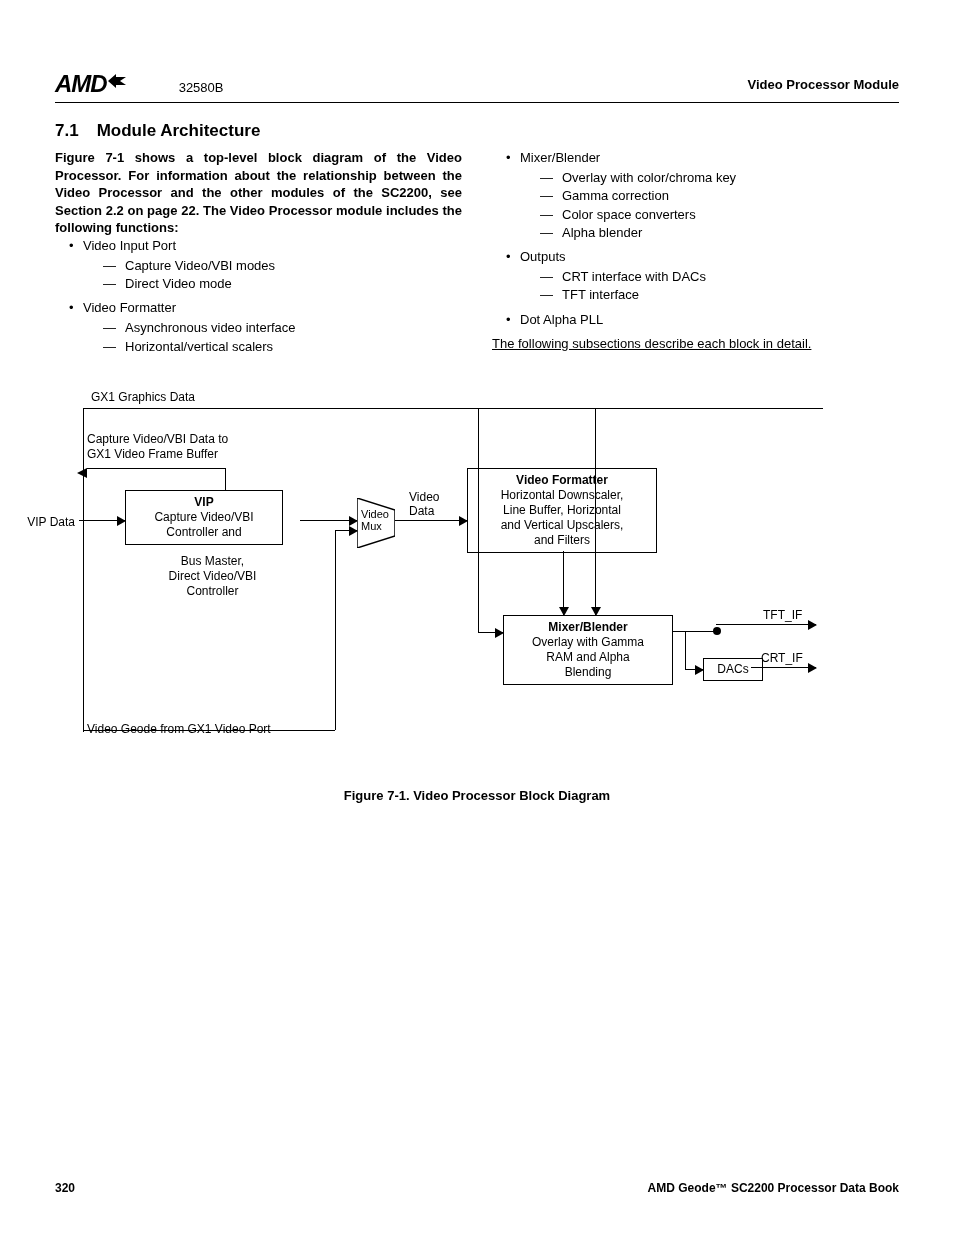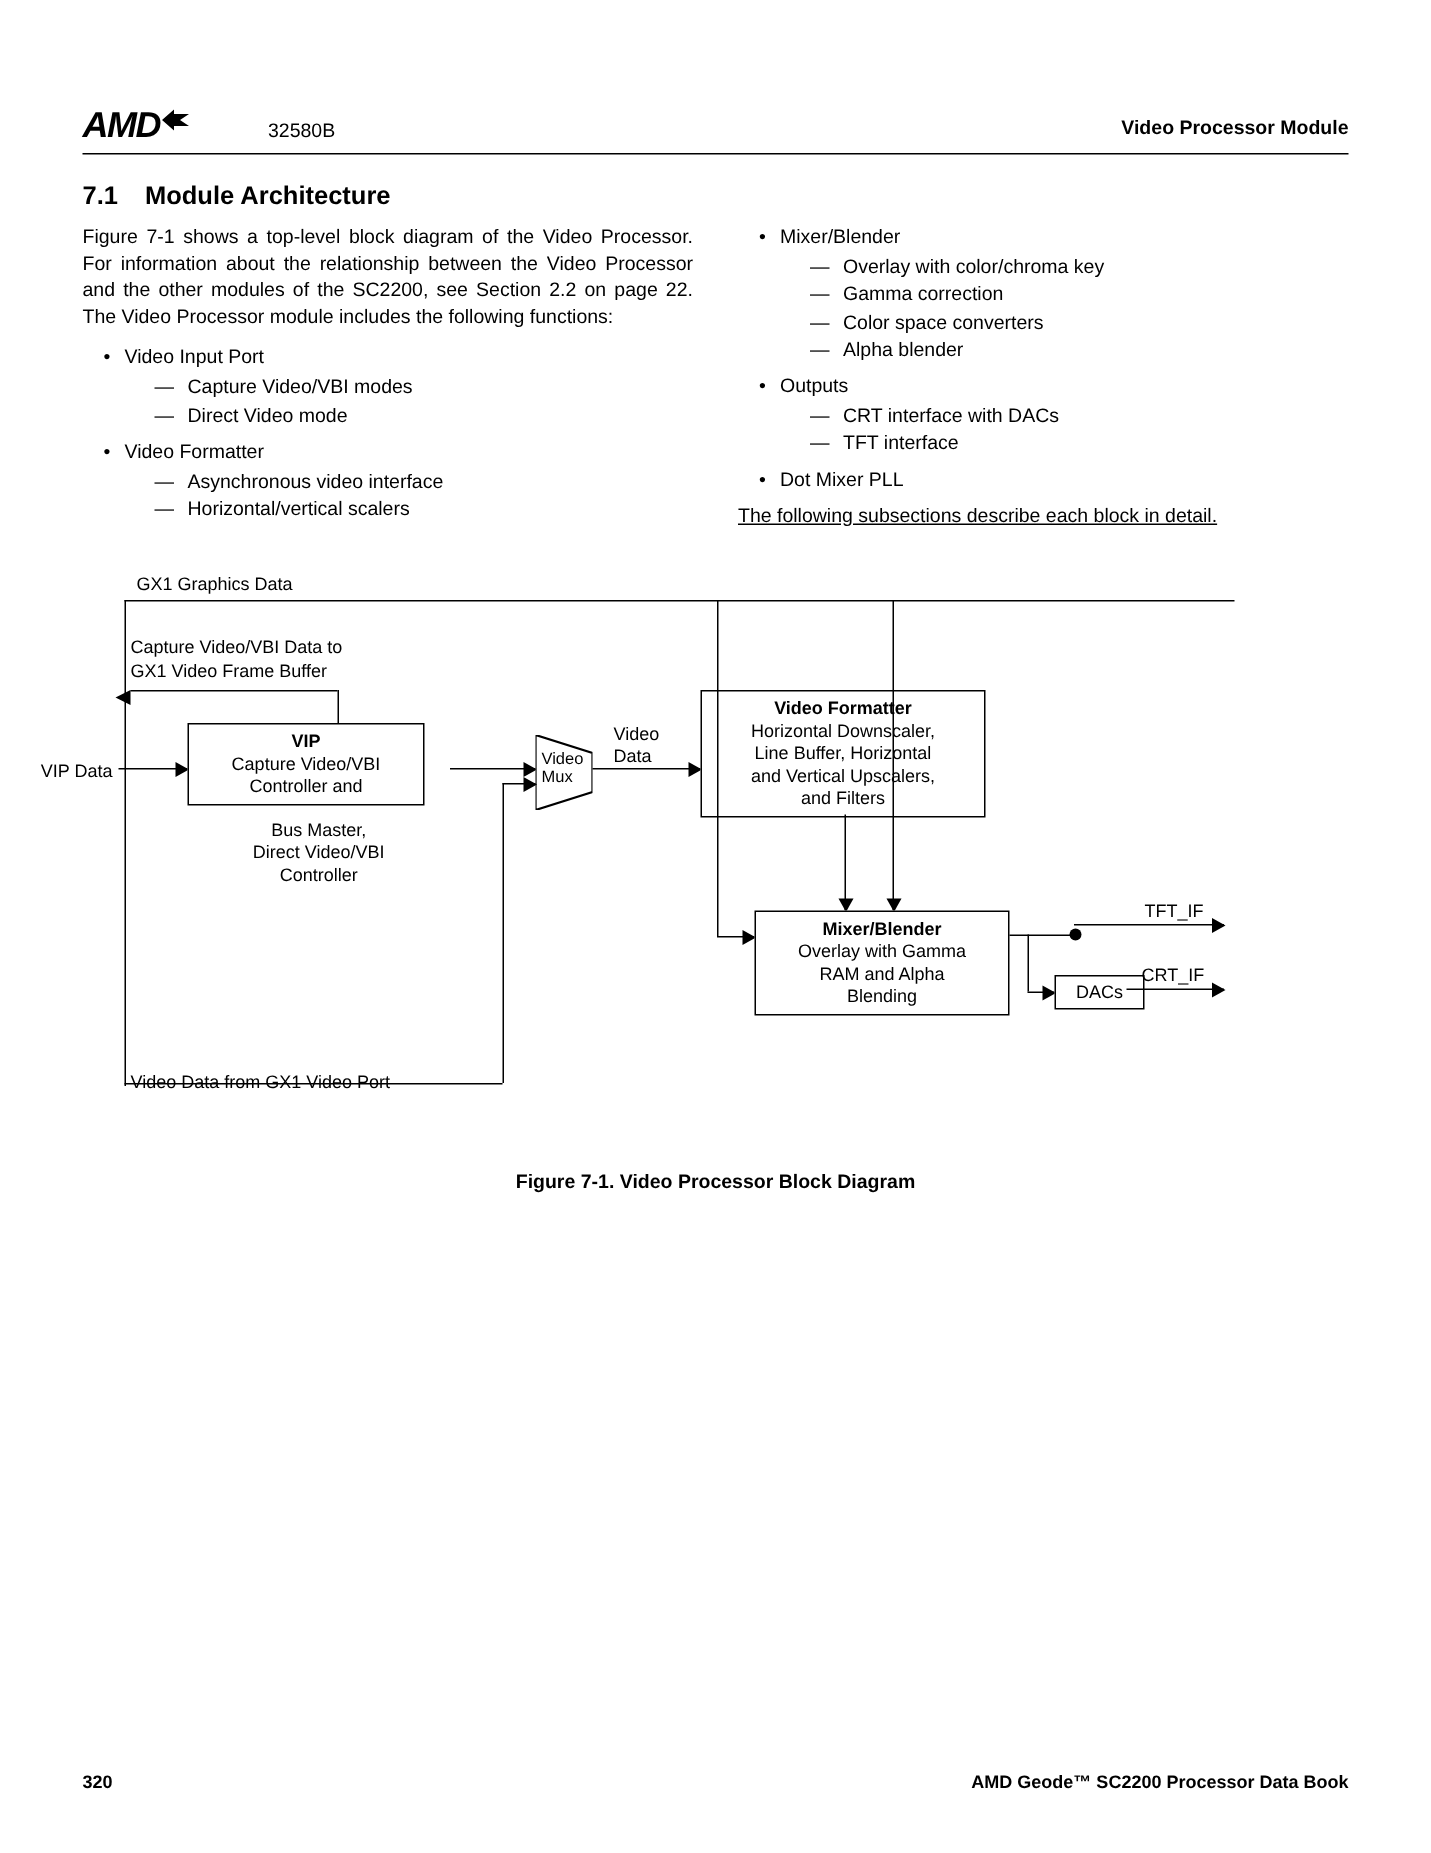--- a/index.html
+++ b/index.html
@@ -34,21 +34,21 @@
   .docnum { font-size: 13px; margin-left: 50px; }
   .header-left { display: flex; align-items: baseline; }
   .header-right { font-weight: bold; font-size: 13px; }
   h2.section-title { font-size: 17px; font-weight: bold; margin-bottom: 8px; }
   .section-num { margin-right: 18px; }
   .two-col {
     display: flex;
     gap: 30px;
   }
   .col { flex: 1; }
-  .intro { text-align: justify; margin-bottom: 10px; line-height: 1.35; }
+  .intro { text-align: justify; line-height: 1.35; font-weight: bold; }
   ul.bullets { list-style: none; padding-left: 14px; }
   ul.bullets > li { margin-bottom: 6px; position: relative; padding-left: 14px; line-height: 1.4; }
   ul.bullets > li::before {
     content: "•"; position: absolute; left: 0; top: 0;
   }
   .dashes { list-style: none; padding-left: 20px; margin-top: 2px; }
   .dashes li { position: relative; padding-left: 22px; line-height: 1.4; }
   .dashes li::before { content: "—"; position: absolute; left: 0; }
   .followup { line-height: 1.35; text-decoration: underline; }
 
@@ -238,21 +238,21 @@
         </ul>
       </li>
       <li>
         <span>Outputs</span>
         <ul class="dashes">
           <li>CRT interface with DACs</li>
           <li>TFT interface</li>
         </ul>
       </li>
       <li>
-        <span>Dot Mixer PLL</span>
+        <span>Dot Alpha PLL</span>
       </li>
     </ul>
     <p class="followup">The following subsections describe each block in detail.</p>
   </div>
 </div>
 
 <div class="diagram-wrap">
   <div class="diagram-area">
     <div class="top-label">GX1 Graphics Data</div>
     <div class="top-line"></div>
@@ -328,21 +328,21 @@
     <div class="line-to-dacs"></div>
     <div class="box dacs-box">
       <span>DACs</span>
     </div>
     <div class="line-dacs-out"></div>
     <div class="crt-label">CRT_IF</div>
 
     <div class="bot-line-h"></div>
     <div class="bot-line-v"></div>
     <div class="line-bot-to-mux"></div>
-    <div class="bot-label">Video Data from GX1 Video Port</div>
+    <div class="bot-label">Video Geode from GX1 Video Port</div>
   </div>
 
   <div class="figure-caption">Figure 7-1.  Video Processor Block Diagram</div>
 </div>
 
 <div class="footer">
   <span class="pagenum">320</span>
   <span class="book">AMD Geode™ SC2200  Processor Data Book</span>
 </div>
 

